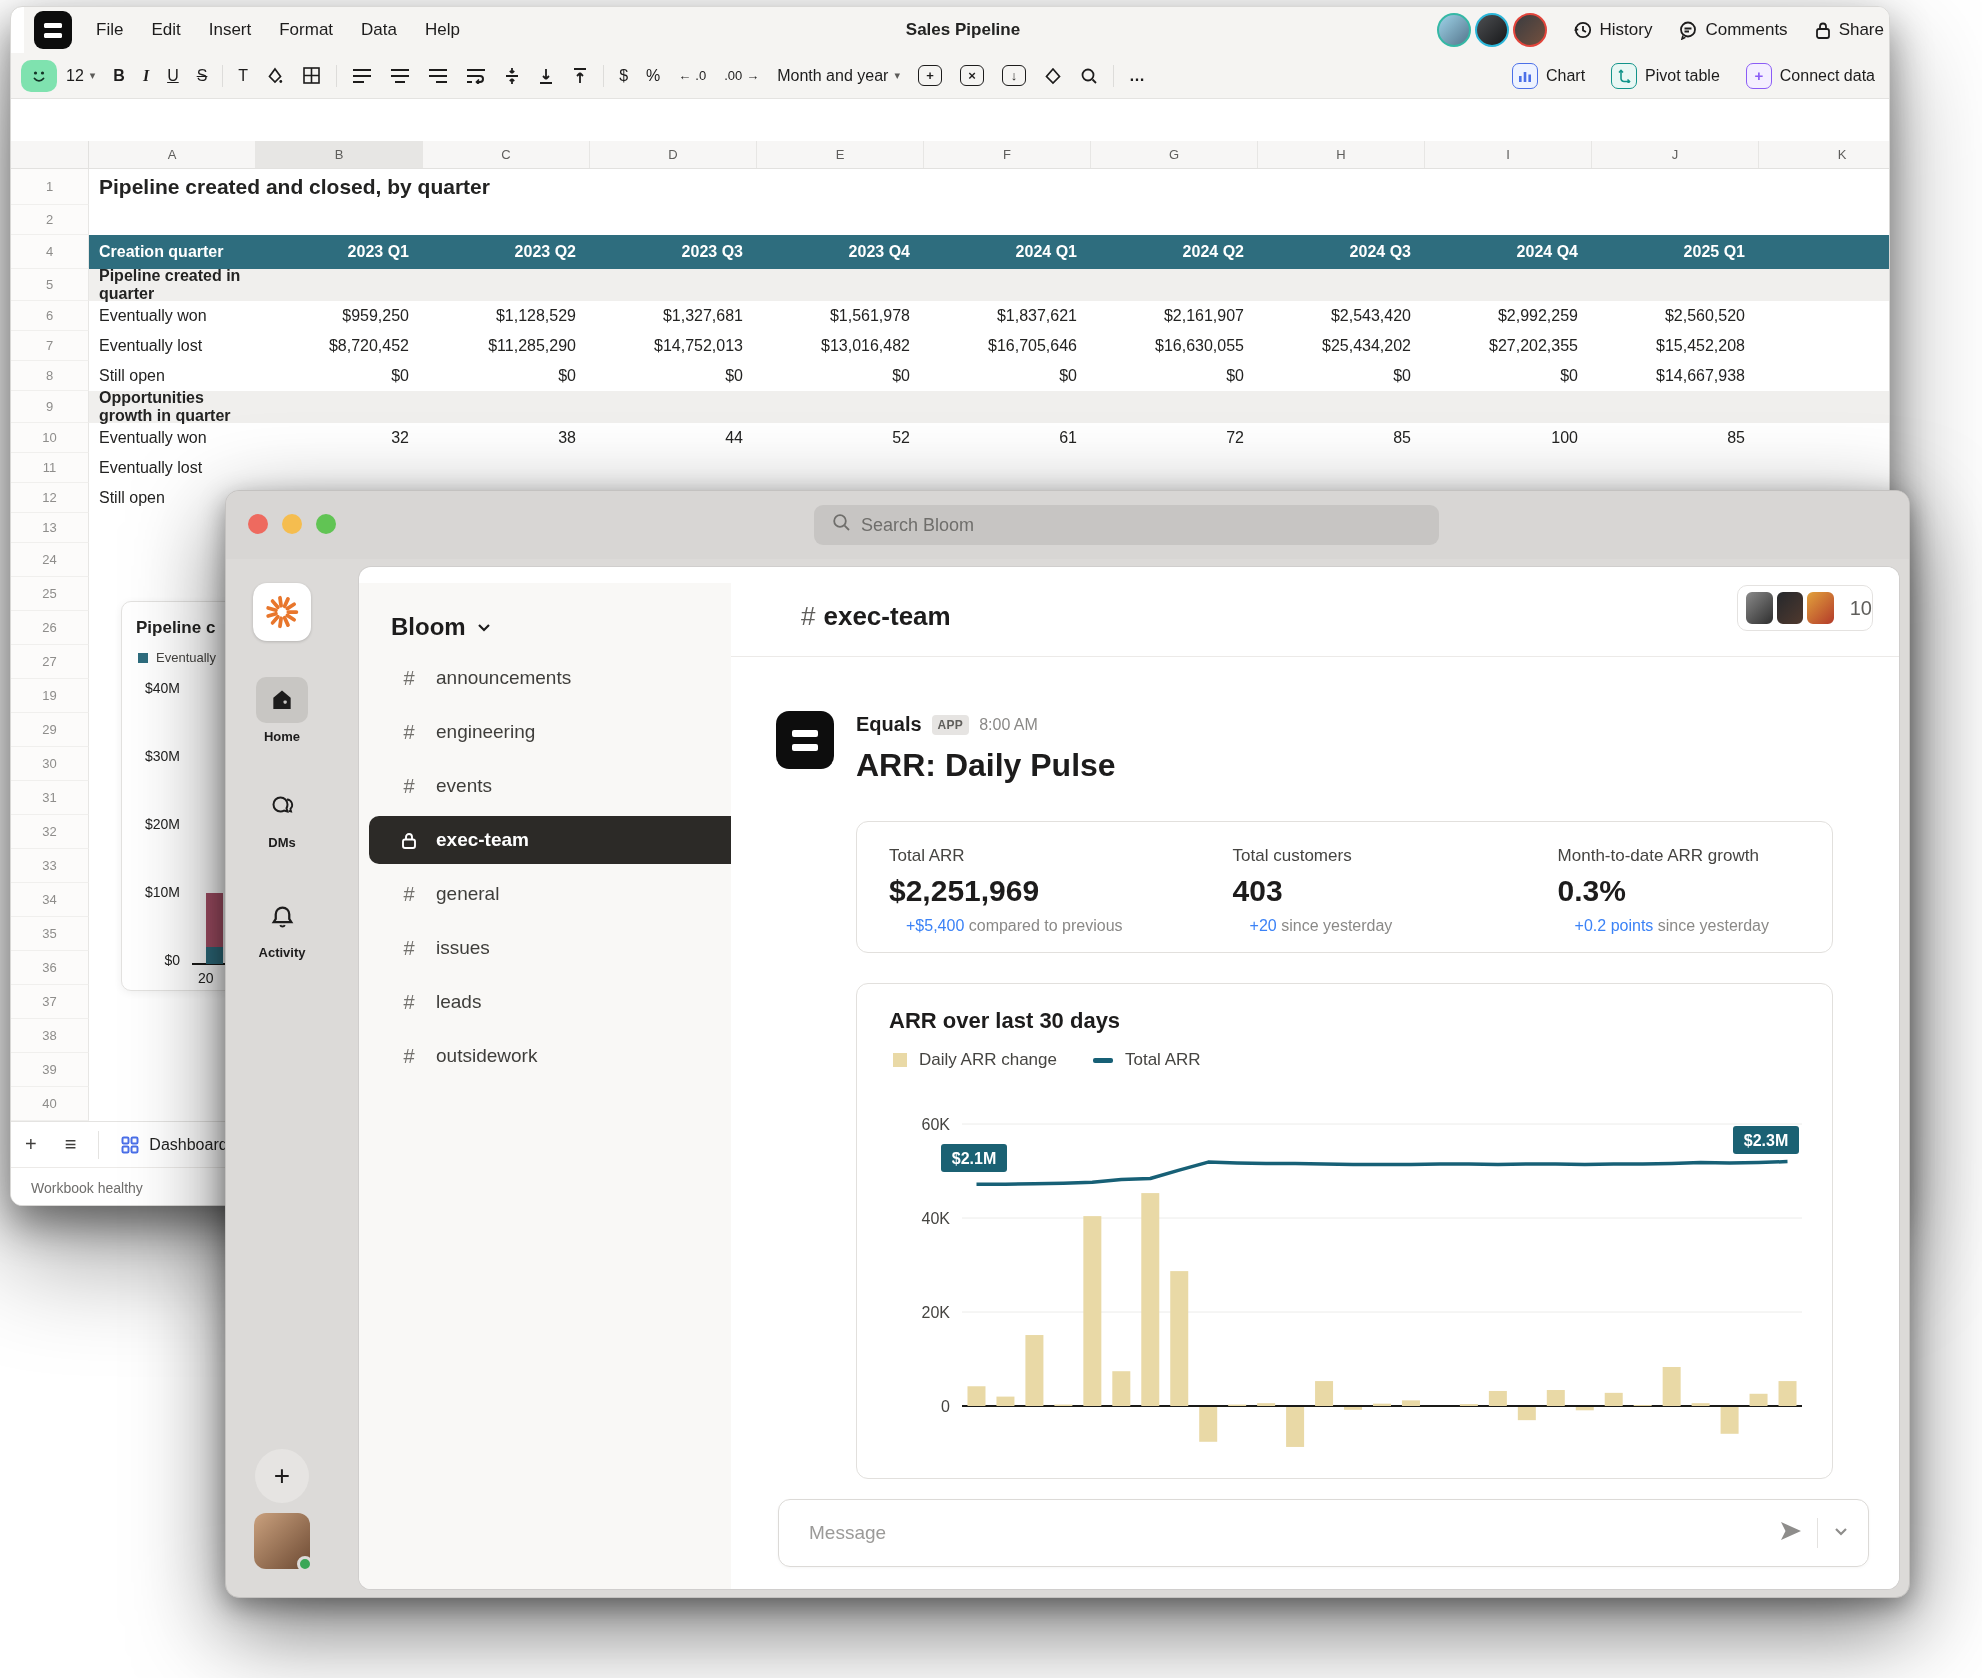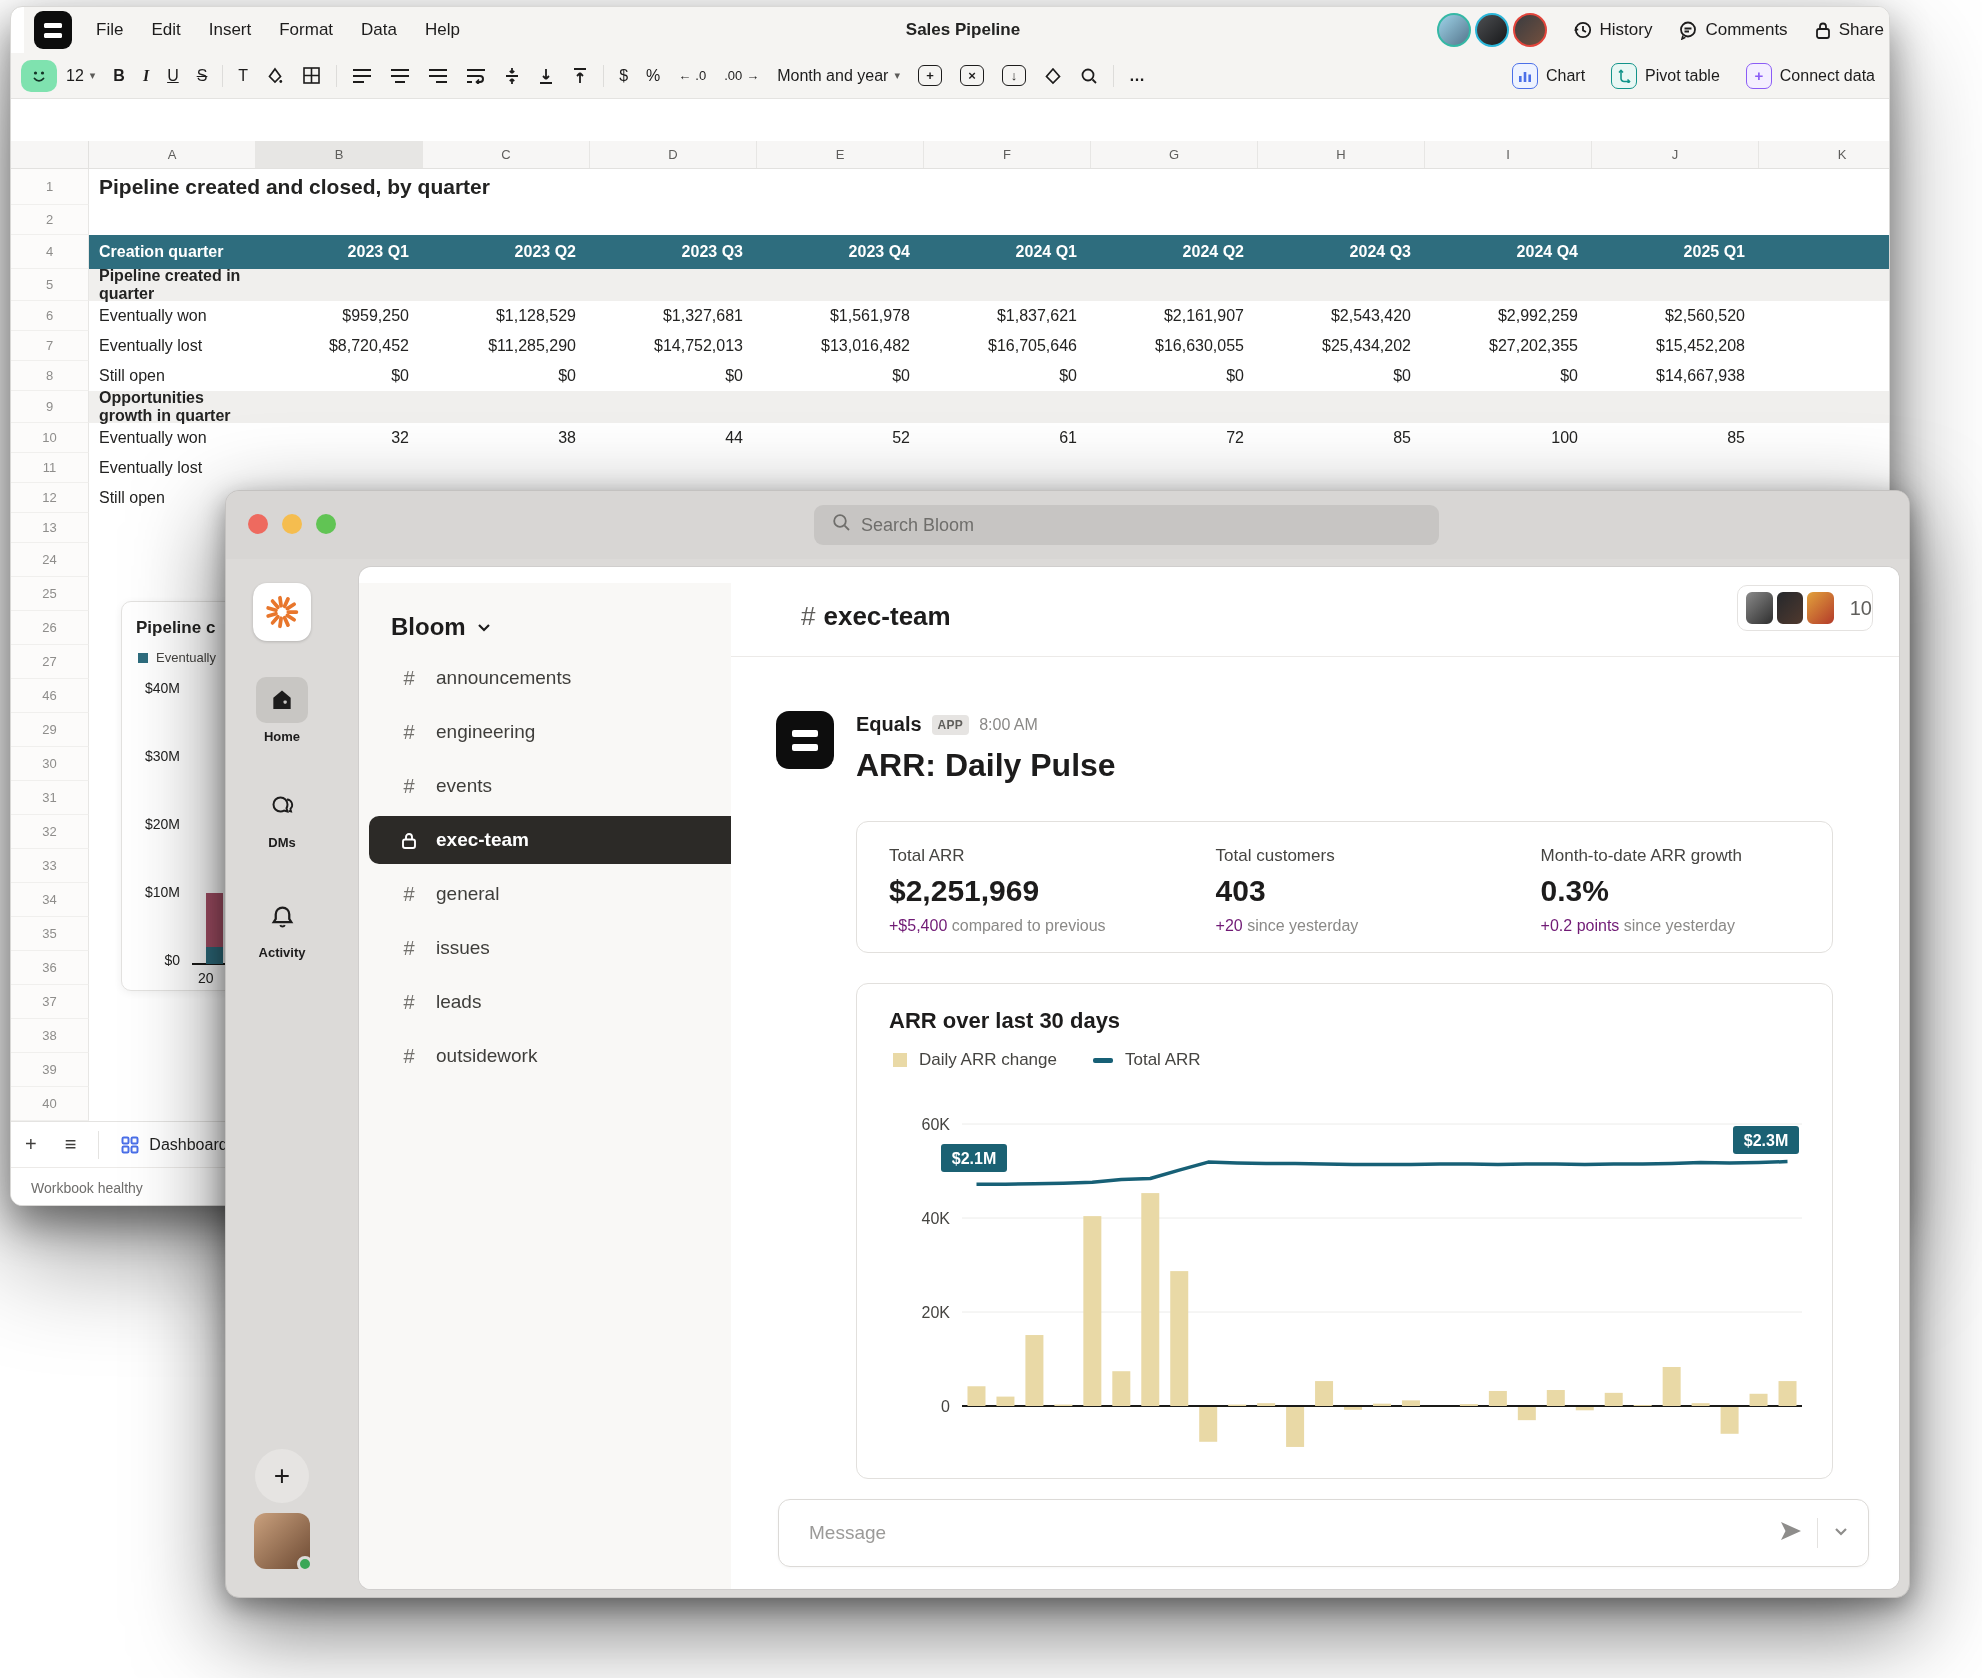--- a/index.html
+++ b/index.html
@@ -161,21 +161,21 @@
     padding:3px 6px; letter-spacing:.3px; }
   .msg-time { font-size:16px; color:#8a8987; }
   .msg-title { position:absolute; left:125px; top:180px; font-size:32px; font-weight:800; color:#1d1c1c; }
 
   .metrics-card { position:absolute; left:125px; top:254px; width:977px; height:132px;
     border:1px solid #e2e0dd; border-radius:12px; display:flex; padding:24px 0 0 32px; gap:110px; }
   .metric { min-width:215px; }
   .m-label { font-size:17px; color:#454441; }
   .m-value { font-size:30px; font-weight:700; color:#1d1c1c; margin-top:8px; }
   .m-delta { font-size:16px; margin-top:9px; color:#8a8987; }
-  .m-delta .pos { color:#701a75; }
+  .m-delta .pos { color:#3b82f6;margin-left:17px; }
 
   .chart-card { position:absolute; left:125px; top:416px; width:977px; height:496px;
     border:1px solid #e2e0dd; border-radius:12px; }
   .cc-title { position:absolute; left:32px; top:24px; font-size:22px; font-weight:800; color:#1d1c1c; }
   .cc-legend { position:absolute; left:36px; top:66px; display:flex; align-items:center; gap:12px;
     font-size:17px; color:#454441; }
   .leg-sq { width:14px; height:14px; background:#e9d9a6; }
   .leg-dash { width:20px; height:5px; background:#176076; border-radius:2px; margin-left:24px; }
   .arr-svg { position:absolute; left:10px; top:104px; }
 
@@ -491,21 +491,21 @@
         <div class="sheet-row r-empty" style="height: 34px;">
           <div class="gut">25</div>
         </div>
         <div class="sheet-row r-empty" style="height: 34px;">
           <div class="gut">26</div>
         </div>
         <div class="sheet-row r-empty" style="height: 34px;">
           <div class="gut">27</div>
         </div>
         <div class="sheet-row r-empty" style="height: 34px;">
-          <div class="gut">46</div>
+          <div class="gut">19</div>
         </div>
         <div class="sheet-row r-empty" style="height: 34px;">
           <div class="gut">29</div>
         </div>
         <div class="sheet-row r-empty" style="height: 34px;">
           <div class="gut">30</div>
         </div>
         <div class="sheet-row r-empty" style="height: 34px;">
           <div class="gut">31</div>
         </div>

